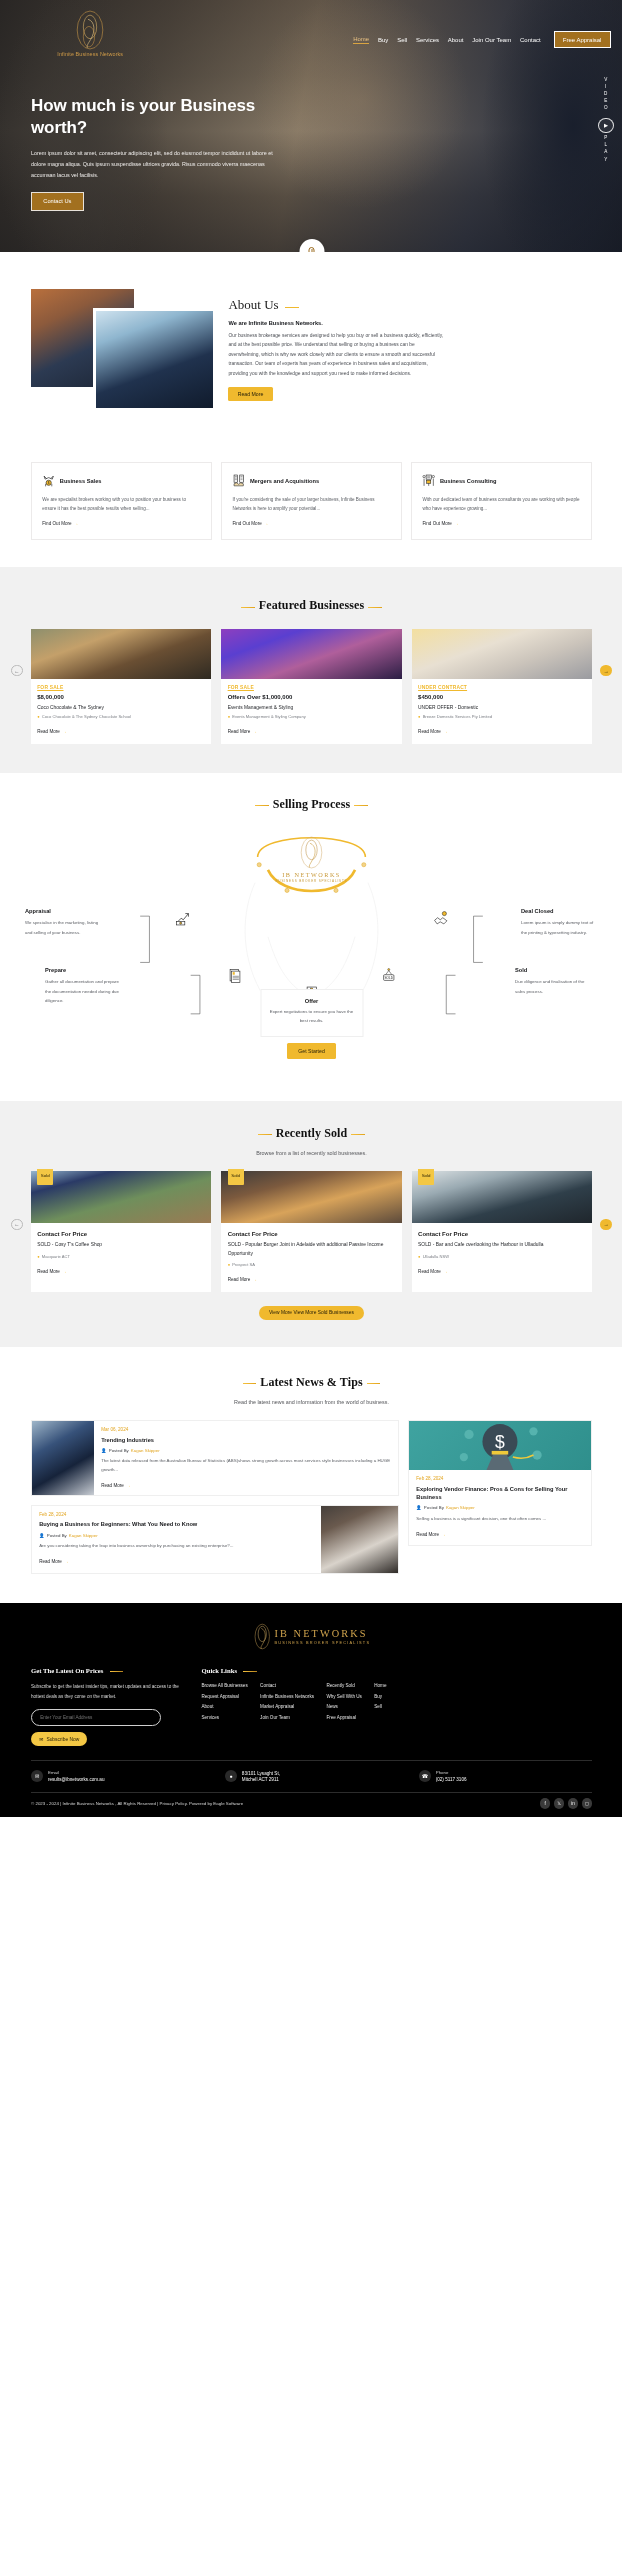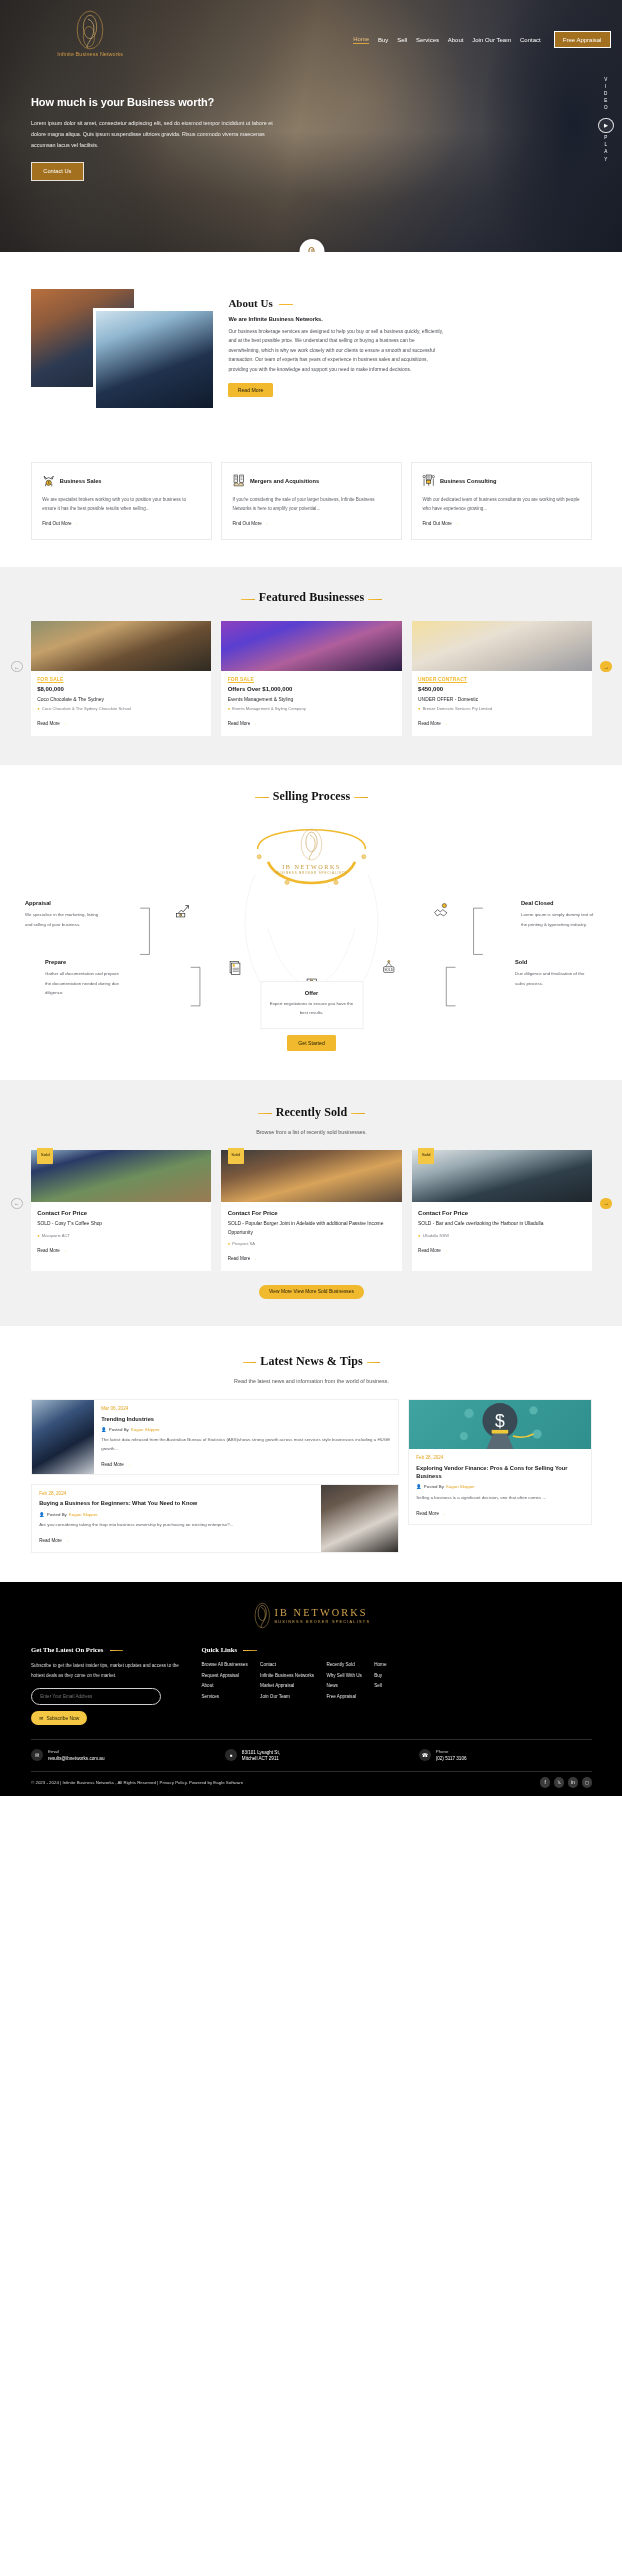--- a/index.html
+++ b/index.html
@@ -42,21 +42,21 @@
   .nav-links { flex:1; display:flex; align-items:center; justify-content:flex-end; gap:8.8px; padding-top:24px; }
   .nav-links a {
     color:#ffffff; font-size:6px; text-decoration:none; white-space:nowrap;
   }
   .nav-links a.active { color:#e8c182; border-bottom:0.8px solid #d9a441; padding-bottom:1px; }
   .btn-appraisal {
     background:#a2701f; border:0.5px solid #ffffff; color:#fff;
     font-size:6px; padding:4.6px 8.2px; margin-left:4.1px; white-space:nowrap; cursor:pointer;
   }
   .hero-body { position:relative; z-index:5; padding:38px 0 0 31px; max-width:289px; }
-  .hero-title { font-size:11px; font-weight:bold; color:#fff; line-height:1.3; letter-spacing:-0.1px; }
+  .hero-title { font-size:17px; font-weight:bold; color:#fff; line-height:1.3; letter-spacing:-0.1px; }
   .hero-para { margin-top:8.2px; font-size:5.4px; line-height:2.05; color:#f0eeec; max-width:252px; }
   .hero-cta {
     margin-top:11.3px; display:inline-block; background:#a2701f; border:0.5px solid #e8e2da;
     color:#fff; font-size:5.7px; padding:5.2px 11.3px; cursor:pointer;
   }
   .video-rail {
     position:absolute; right:9.3px; top:77px; z-index:6;
     display:flex; flex-direction:column; align-items:center; gap:2.1px;
   }
   .video-rail span { color:#fff; font-size:4.6px; letter-spacing:0.5px; }
@@ -96,21 +96,21 @@
     left:0; top:5.2px; width:103px; height:98px;
     background:linear-gradient(155deg,#b9703d 0%,#8c5a3c 28%,#2c3a52 60%,#1b2433 100%);
   }
   .about-img-b {
     left:62px; top:24px; width:123px; height:103px;
     background:linear-gradient(160deg,#cfe2ee 0%,#8fb6cf 24%,#20324e 60%,#101b2c 100%);
     border:3.1px solid #fff;
   }
   .about-txt { flex:1; padding-left:12.4px; padding-top:13.4px; }
   .about-txt h2 {
-    font-family:"Liberation Serif", serif; font-size:11px; font-weight:bold; display:inline-block; position:relative; padding-right:20.6px;
+    font-family:"Liberation Serif", serif; font-size:13px; font-weight:normal; display:inline-block; position:relative; padding-right:20.6px;
   }
   .about-txt h2:after { content:""; position:absolute; right:0; top:58%; width:14.4px; height:1px; background:#f0b92e; }
   .about-lead { margin-top:6.2px; font-size:5.7px; font-weight:bold; color:#16181c; }
   .about-body { margin-top:5.2px; font-size:4.9px; line-height:1.95; color:#4c4f55; max-width:216px; }
   .btn-gold {
     display:inline-block; margin-top:8.2px; background:#f0b92e; color:#2a2208;
     font-size:5.2px; padding:4.1px 9.3px; border:none; border-radius:1.5px; cursor:pointer;
   }
 
   
@@ -120,41 +120,41 @@
     flex:1; background:#fff; border:0.5px solid #eceaea; padding:11.3px 10.3px 13.4px; min-height:77px;
   }
   .svc-top { display:flex; align-items:center; gap:4.1px; }
   .svc-icon { width:13.4px; height:13.4px; flex:none; }
   .svc-title { font-size:5.7px; font-weight:bold; color:#17181b; }
   .svc-desc { margin-top:7.2px; font-size:4.6px; line-height:2.1; color:#5a5d63; }
   .find-more { margin-top:7.2px; font-size:4.6px; color:#1d1f23; cursor:pointer; }
   .find-more .ar { color:#f0b92e; margin-left:2.1px; }
 
   
-  .featured { background:#f1f1f1; padding:23px 0 29px; position:relative; }
+  .featured { background:#f1f1f1; padding:31px 0 29px; position:relative; }
   .cards-row { display:flex; gap:10.3px; padding:0 31px; margin-top:15.5px; }
   .biz-card { flex:1; background:#fff; }
   .biz-img { height:50px; background-size:cover; background-position:center; }
   .biz-body { padding:6.2px 6.2px 10.3px; }
   .tag-sale { font-size:4.9px; font-weight:bold; color:#f0b92e; text-decoration:underline; letter-spacing:0.2px; }
   .biz-price { margin-top:4.1px; font-size:6px; font-weight:bold; color:#16181c; }
   .biz-name { margin-top:4.6px; font-size:4.9px; color:#24262a; }
   .biz-loc { margin-top:4.1px; font-size:4.1px; color:#7b7e84; line-height:1.6; display:flex; gap:2.1px; }
   .pin { color:#f0b92e; flex:none; }
   .read-more { margin-top:8.2px; font-size:4.6px; color:#1d1f23; cursor:pointer; }
   .read-more .ar { color:#f0b92e; margin-left:2.1px; }
   .arrow-left, .arrow-right {
     position:absolute; top:50%; margin-top:-5.2px; width:11.3px; height:11.3px; border-radius:50%;
     display:flex; align-items:center; justify-content:center; font-size:5.2px; cursor:pointer;
   }
   .arrow-left { left:11.3px; border:0.5px solid #b9b9b9; background:transparent; color:#55565a; }
   .arrow-right { right:11.3px; background:#f0b92e; color:#3a2e06; border:none; }
 
   
-  .process { padding:24px 0 29px; position:relative; }
+  .process { padding:24px 0 42px; position:relative; }
   .proc-wrap { position:relative; height:216px; margin-top:9.3px; }
   .proc-center {
     position:absolute; left:50%; top:14.4px; transform:translateX(-50%);
     width:124px; text-align:center;
   }
   .proc-logo-mark { width:29px; height:33px; margin:0 auto 2.1px; display:block; }
   .proc-logo-t1 { font-family:"Liberation Serif", serif; font-size:6.2px; color:#c99a3a; letter-spacing:1.5px; }
   .proc-logo-t2 { font-size:3.1px; color:#c99a3a; letter-spacing:0.8px; margin-top:1px; }
   .proc-item { position:absolute; width:77px; }
   .proc-item h4 { font-size:5.7px; font-weight:bold; color:#17181b; }

